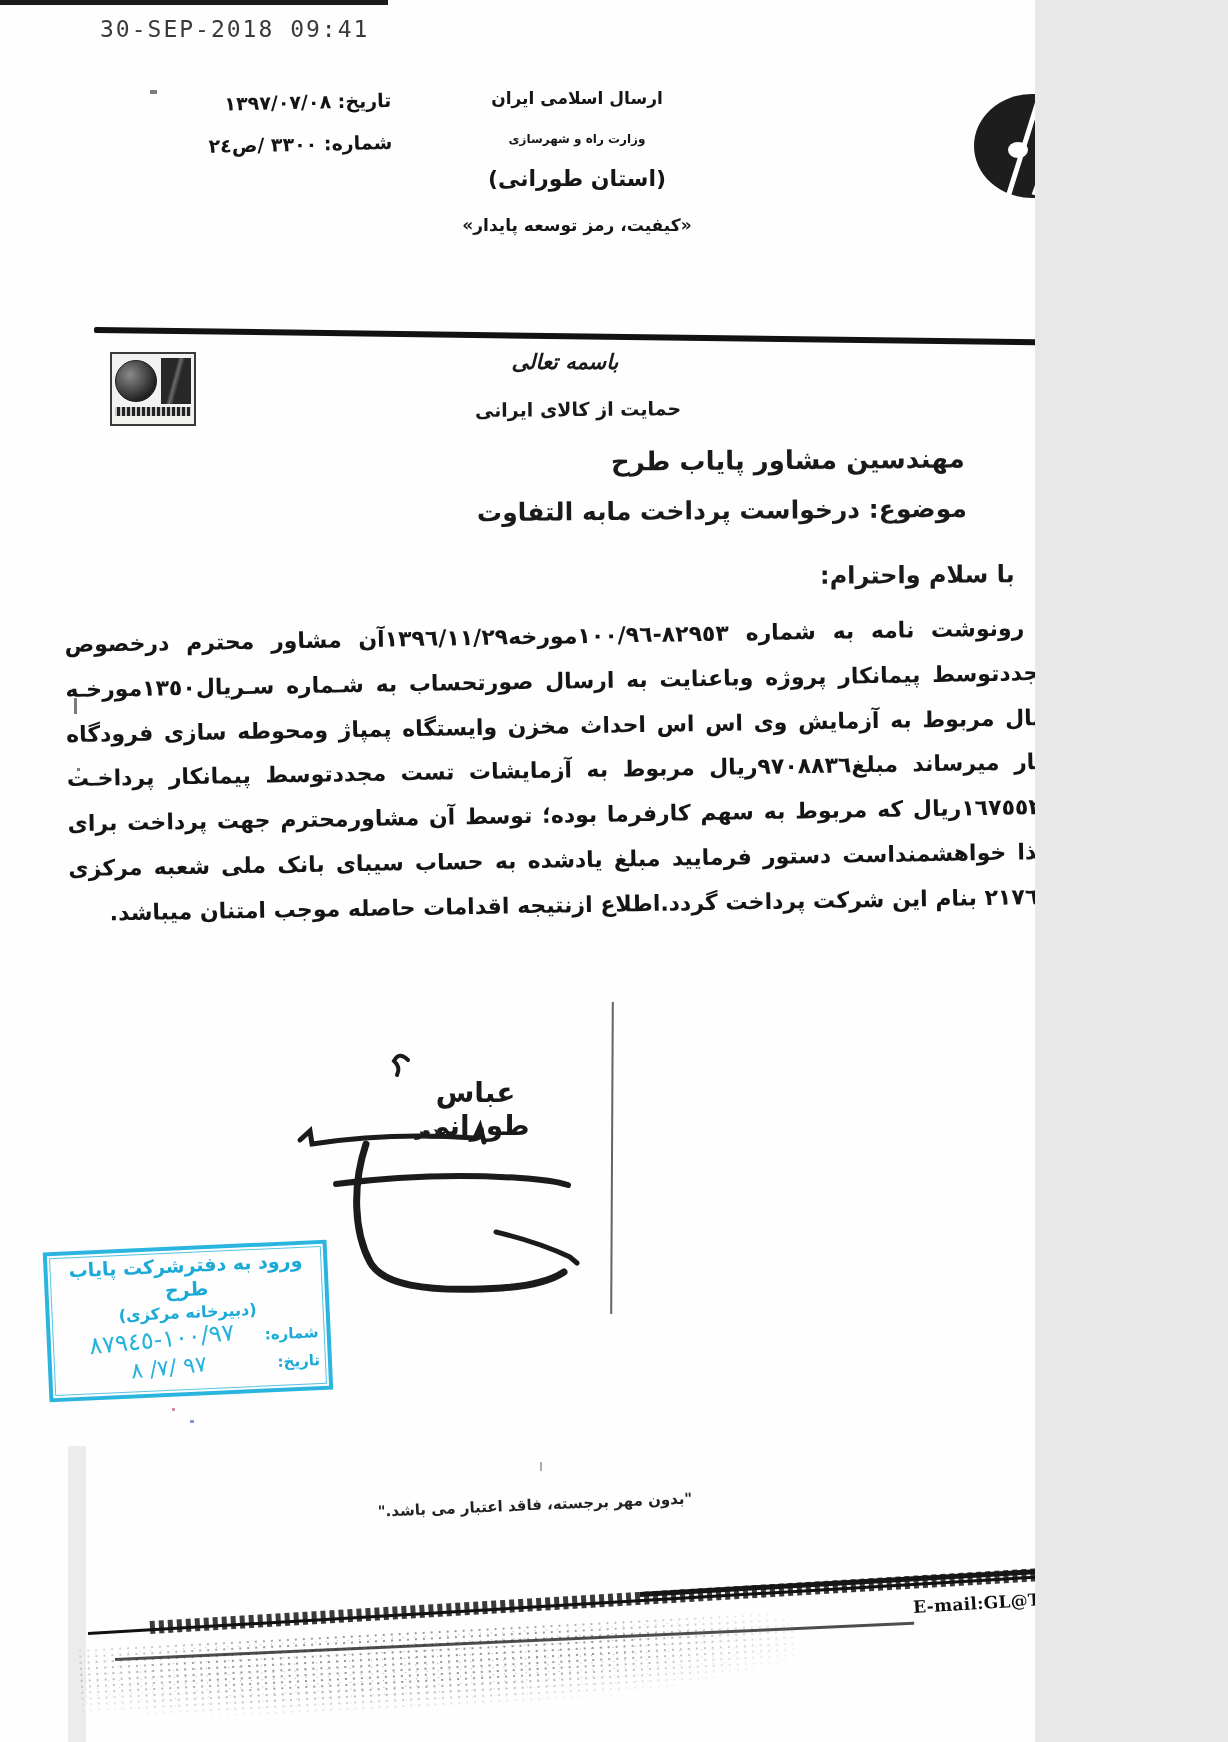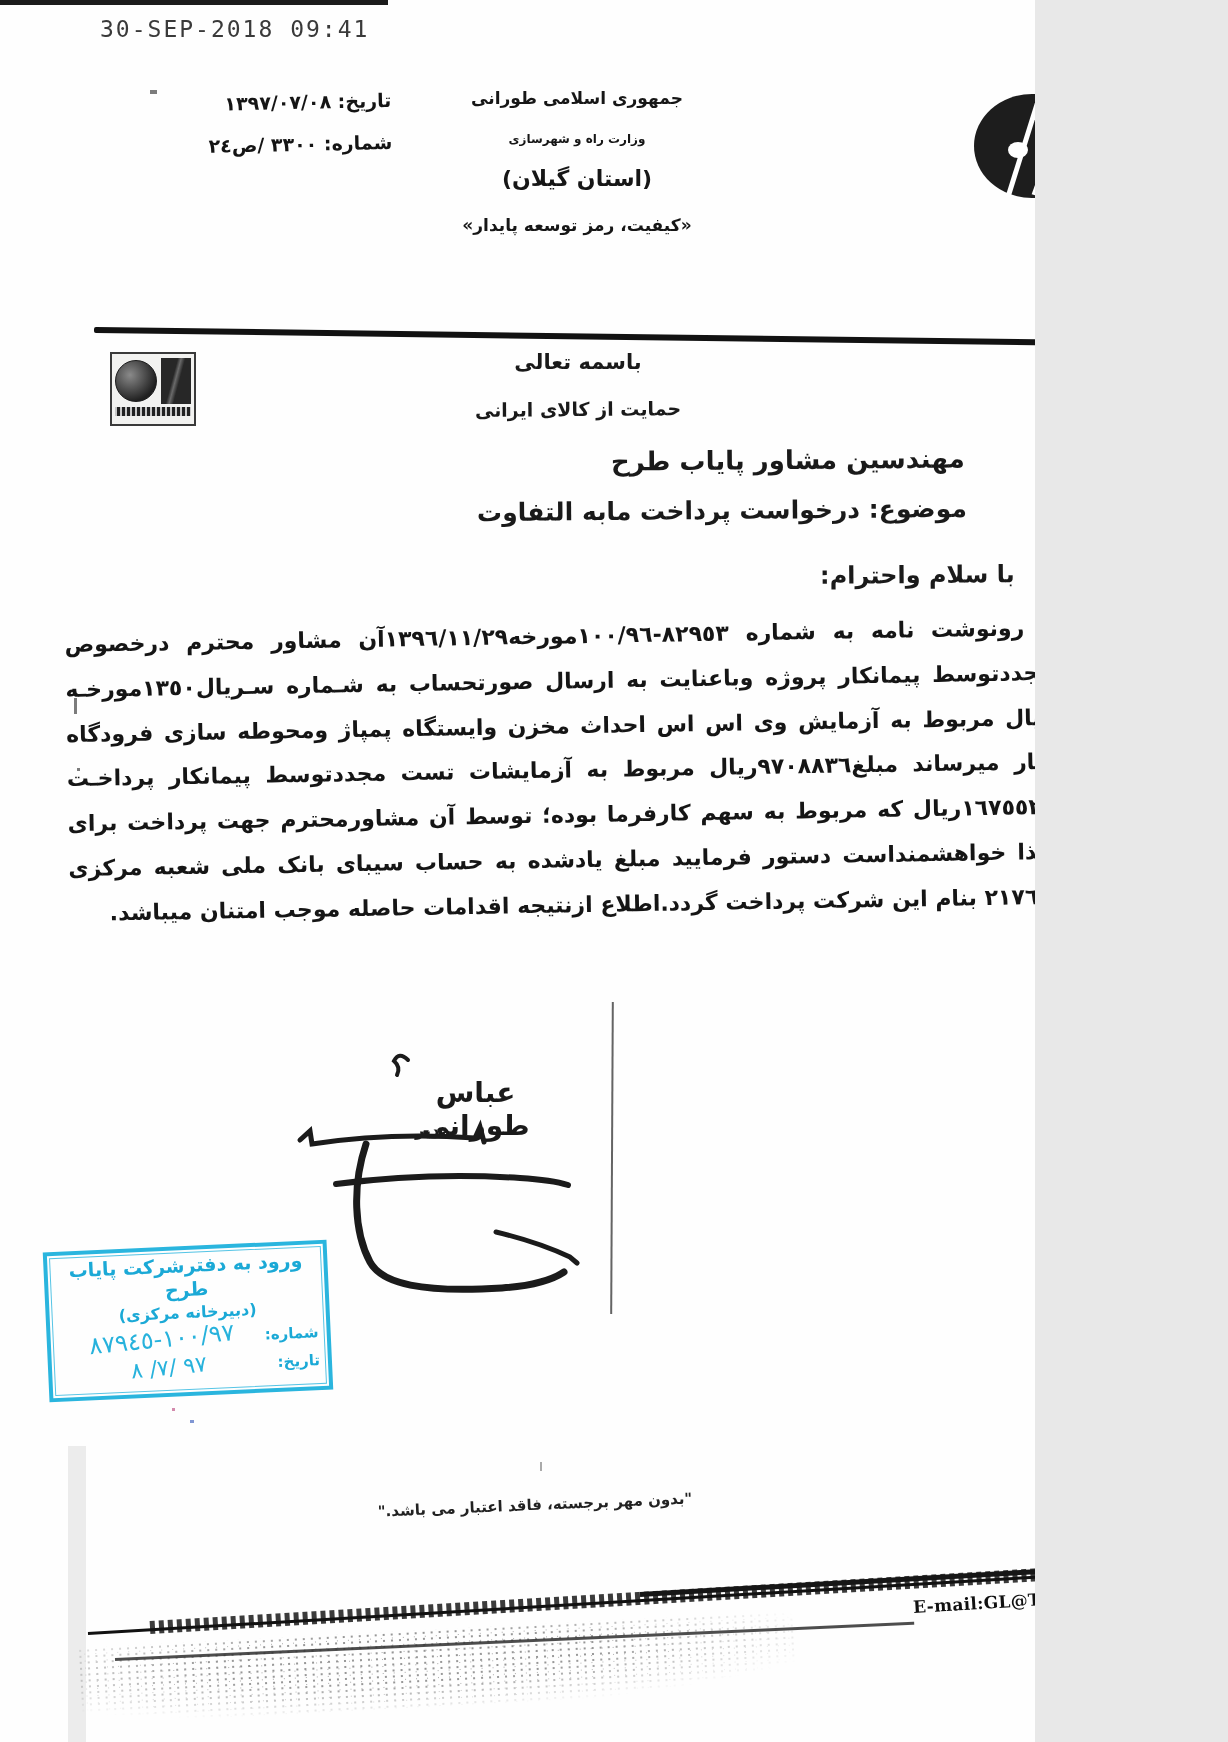--- a/index.html
+++ b/index.html
@@ -43,22 +43,22 @@
     background:#f2f2f0;box-sizing:border-box;padding:3px;}
   .emblem-row{display:flex;gap:4px;align-items:center;height:48px;}
   .emblem-circle{width:40px;height:40px;border-radius:50%;
     background:radial-gradient(circle at 35% 35%, #8a8a8a, #202020 72%);
     border:1px solid #1a1a1a;}
   .emblem-rect{width:30px;height:46px;background:#272727;
     background-image:linear-gradient(105deg, transparent 40%, #6a6a6a 48%, transparent 58%);}
   .emblem-caption{margin-top:2px;height:9px;background:#222;
     background-image:repeating-linear-gradient(90deg, rgba(255,255,255,.75) 0 2px, transparent 2px 5px);}
 
-  .invocation{left:378px;top:350px;width:400px;text-align:center;
-    font-size:21px;font-weight:700;}
+  .invocation{left:365px;top:350px;width:400px;text-align:center;
+    font-size:21px;font-weight:700;font-style:italic;}
   .motto{left:378px;top:398px;width:400px;text-align:center;
     font-size:19px;font-weight:700;transform:rotate(-0.5deg);}
 
   .recipient{right:70px;top:445px;font-size:26px;font-weight:700;
     transform:rotate(-0.5deg);white-space:nowrap;}
   .subject{right:68px;top:496px;font-size:25px;font-weight:700;
     transform:rotate(-0.5deg);white-space:nowrap;}
   .salutation{right:20px;top:561px;font-size:24px;font-weight:700;
     transform:rotate(-0.5deg);white-space:nowrap;}
 
@@ -133,23 +133,23 @@
   <div class="abs top-edge-bar"></div>
   <div class="abs fax-timestamp">30-SEP-2018 09:41</div>
   <div class="abs page-num">P. 1</div>
 
   <div class="abs ref-block rtl">
     <div class="row">تاریخ: ١٣٩٧/٠٧/٠٨</div>
     <div class="row">شماره: ٣٣٠٠ /ص٢٤</div>
   </div>
 
   <div class="abs letterhead-center rtl">
-    <div class="lh-l1">جمهوری اسلامی طورانی</div>
+    <div class="lh-l1">ارسال اسلامی ایران</div>
     <div class="lh-l2">وزارت راه و شهرسازی</div>
-    <div class="lh-l4">(استان گیلان)</div>
+    <div class="lh-l4">(استان طورانی)</div>
     <div class="lh-l5">«کیفیت، رمز توسعه پایدار»</div>
   </div>
 
   <div class="abs logo-oval">
     <svg width="120" height="108" viewBox="0 0 120 108">
       <ellipse cx="60" cy="54" rx="58" ry="52" fill="#1d1d1d"></ellipse>
       <ellipse cx="46" cy="58" rx="10" ry="8" fill="#fff"></ellipse>
       <ellipse cx="76" cy="52" rx="13" ry="11" fill="#fff"></ellipse>
       <path d="M68 3 L36 105" stroke="#fff" stroke-width="5" fill="none"></path>
       <path d="M95 12 L62 103" stroke="#fff" stroke-width="5" fill="none"></path>

